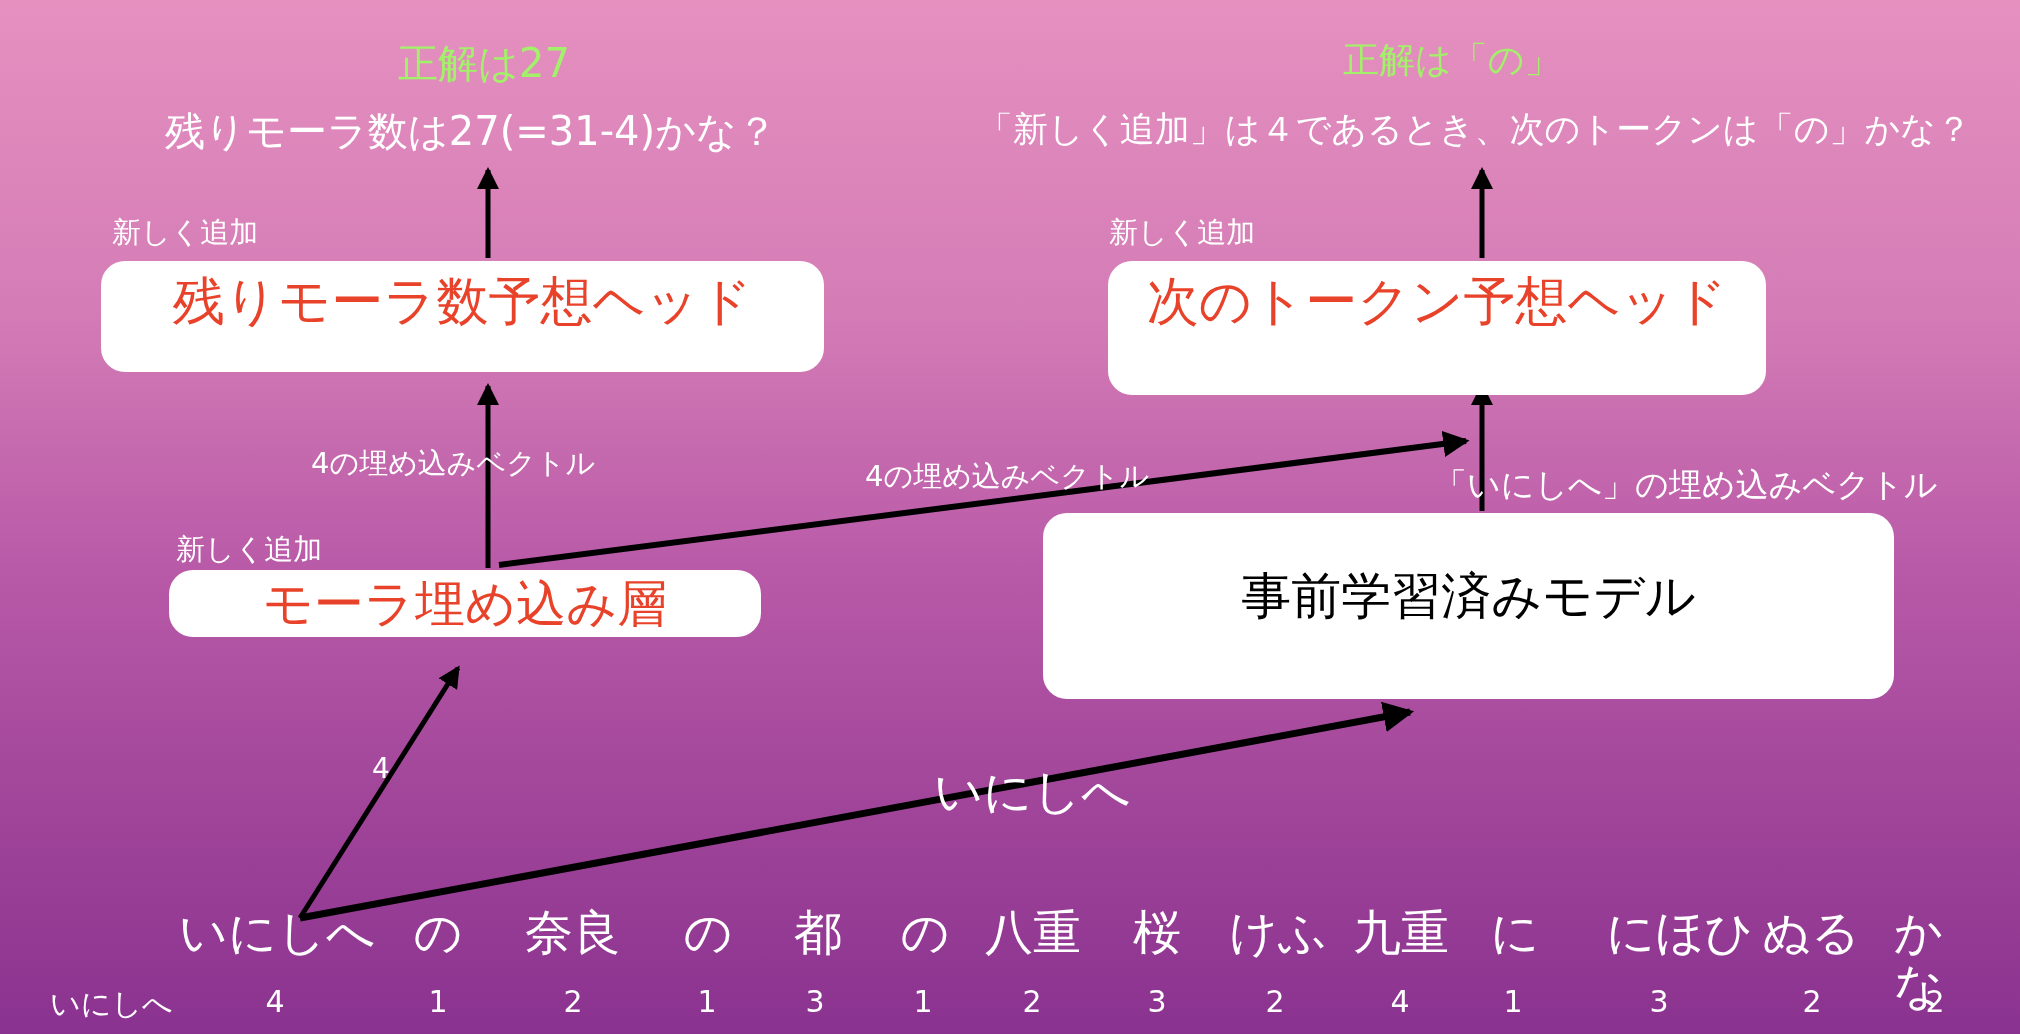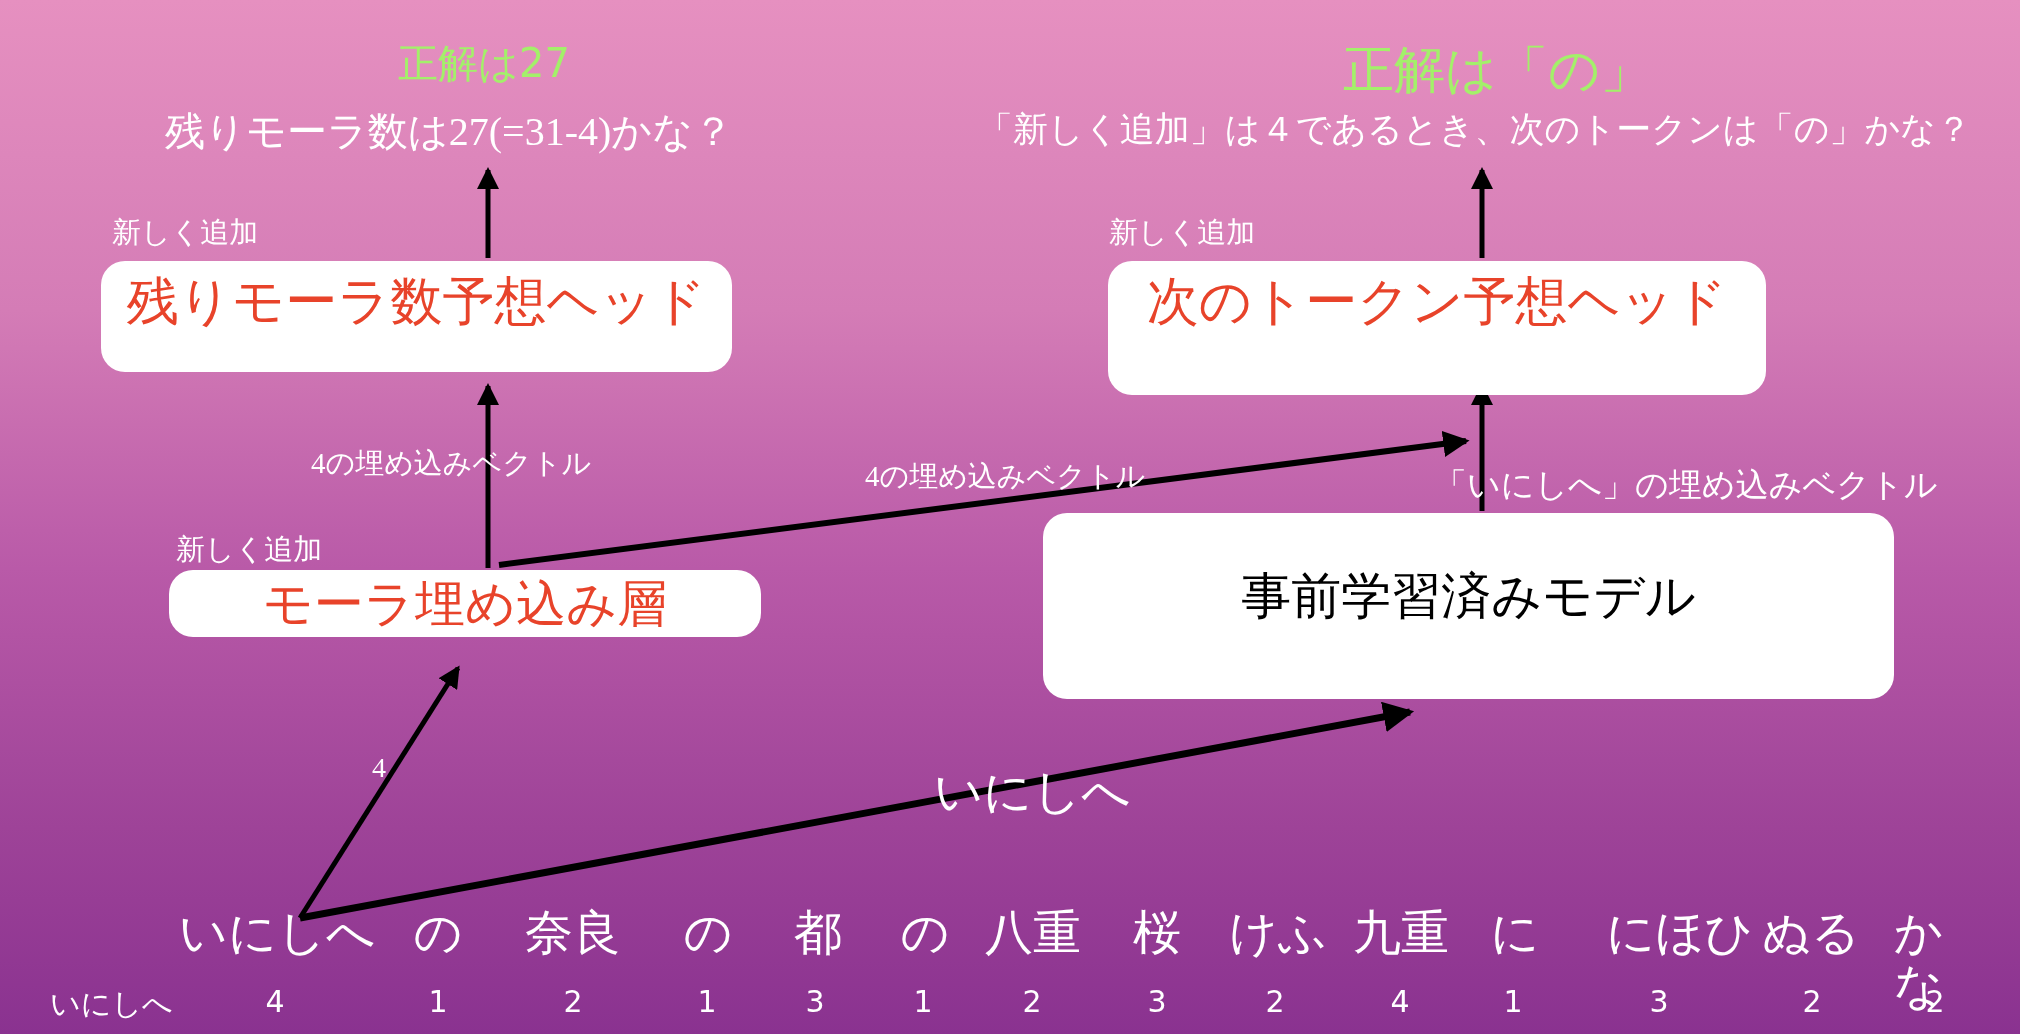--- a/index.html
+++ b/index.html
@@ -4,21 +4,21 @@
 <style>
   html, body { margin: 0; padding: 0; }
   body {
     width: 2020px; height: 1034px; overflow: hidden; position: relative;
     background: linear-gradient(180deg, #E690C0 0%, #D47CB6 30%, #B95AA8 55%, #9E4398 80%, #8A3290 100%);
     font-family: "DejaVu Sans", "Liberation Sans", sans-serif;
     color: #ffffff;
   }
   .abs { position: absolute; white-space: nowrap; }
   .green { color: #A3F06A; }
-  .white { color: #ffffff; font-family: Liberation Serif, serif; }
+  .white { color: #ffffff; }
   .serif { font-family: "DejaVu Serif", "Liberation Serif", serif; }
   .box {
     position: absolute; background: #ffffff; border-radius: 24px;
     display: flex; justify-content: center; box-sizing: border-box;
   }
   .box .label { white-space: nowrap; }
   .red { color: #E8432A; }
   .black { color: #000000; text-align: center; }
   svg.arrows { position: absolute; left: 0; top: 0; }
   .token { position: absolute; top: 906px; font-size: 48px; transform: translateX(-50%); line-height: 1.1; }
@@ -48,31 +48,31 @@
   <line x1="499" y1="565" x2="1466" y2="441" stroke="#000" stroke-width="6" marker-end="url(#ah2)"></line>
 
   <line x1="300" y1="918" x2="458" y2="668" stroke="#000" stroke-width="5" marker-end="url(#ah2)"></line>
 
   <line x1="300" y1="918" x2="1410" y2="712" stroke="#000" stroke-width="7" marker-end="url(#ah2)"></line>
 </svg>
 
 <div class="abs green" style="left:398px; top:36px; font-size:40px;">正解は27</div>
 <div class="abs white" style="left:165px; top:104px; font-size:40px;">残りモーラ数は27(=31-4)かな？</div>
 <div class="abs white" style="left:112px; top:213px; font-size:29px;">新しく追加</div>
-<div class="box" style="left:101px; top:261px; width:631px; height:111px; padding-top:12px;">
+<div class="box" style="left:101px; top:261px; width:723px; height:111px; padding-top:12px;">
   <span class="label red" style="font-size:52px; line-height:1.1;">残りモーラ数予想ヘッド</span>
 </div>
 <div class="abs white" style="left:311px; top:444px; font-size:29px;">4の埋め込みベクトル</div>
 <div class="abs white" style="left:176px; top:530px; font-size:29px;">新しく追加</div>
 <div class="box" style="left:169px; top:570px; width:592px; height:67px; align-items:center;">
   <span class="label red" style="font-size:50px; line-height:1;">モーラ埋め込み層</span>
 </div>
 <div class="abs white" style="left:372px; top:752px; font-size:28px;">4</div>
 
-<div class="abs green" style="left:1343px; top:36px; font-size:51px;">正解は「の」</div>
+<div class="abs green" style="left:1343px; top:36px; font-size:36px;">正解は「の」</div>
 <div class="abs white serif" style="left:978px; top:106px; font-size:35px;">「新しく追加」は４であるとき、次のトークンは「の」かな？</div>
 <div class="abs white" style="left:1109px; top:213px; font-size:29px;">新しく追加</div>
 <div class="box" style="left:1108px; top:261px; width:658px; height:134px; padding-top:12px;">
   <span class="label red" style="font-size:52px; line-height:1.1;">次のトークン予想ヘッド</span>
 </div>
 <div class="abs white" style="left:865px; top:457px; font-size:29px;">4の埋め込みベクトル</div>
 <div class="abs white serif" style="left:1434px; top:463px; font-size:33px;">「いにしへ」の埋め込みベクトル</div>
 <div class="box" style="left:1043px; top:513px; width:851px; height:186px; align-items:center; padding-bottom:20px;">
   <span class="label black" style="font-size:50px; line-height:1;">事前学習済みモデル</span>
 </div>

